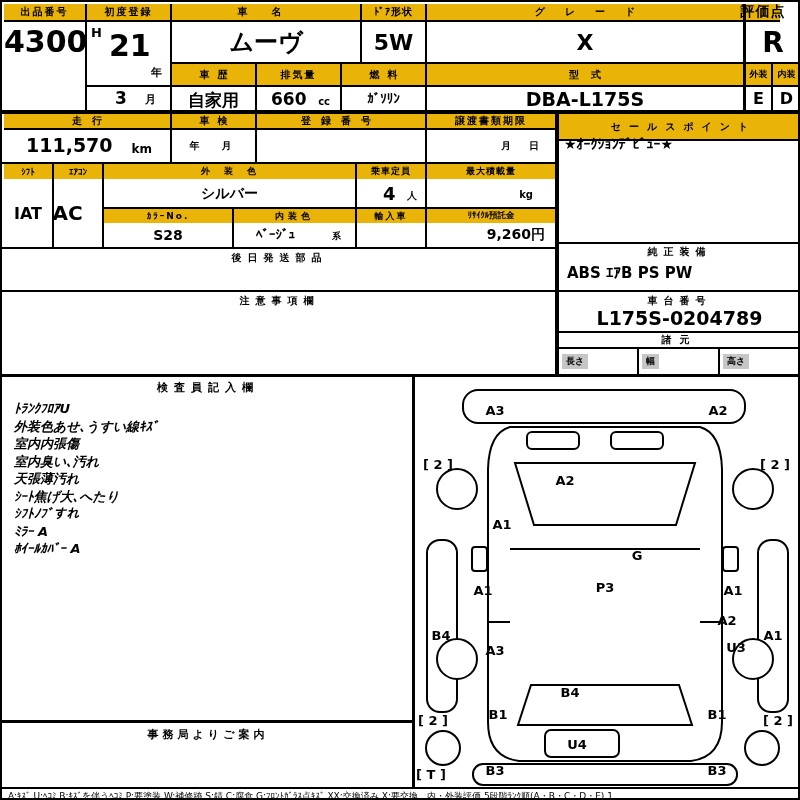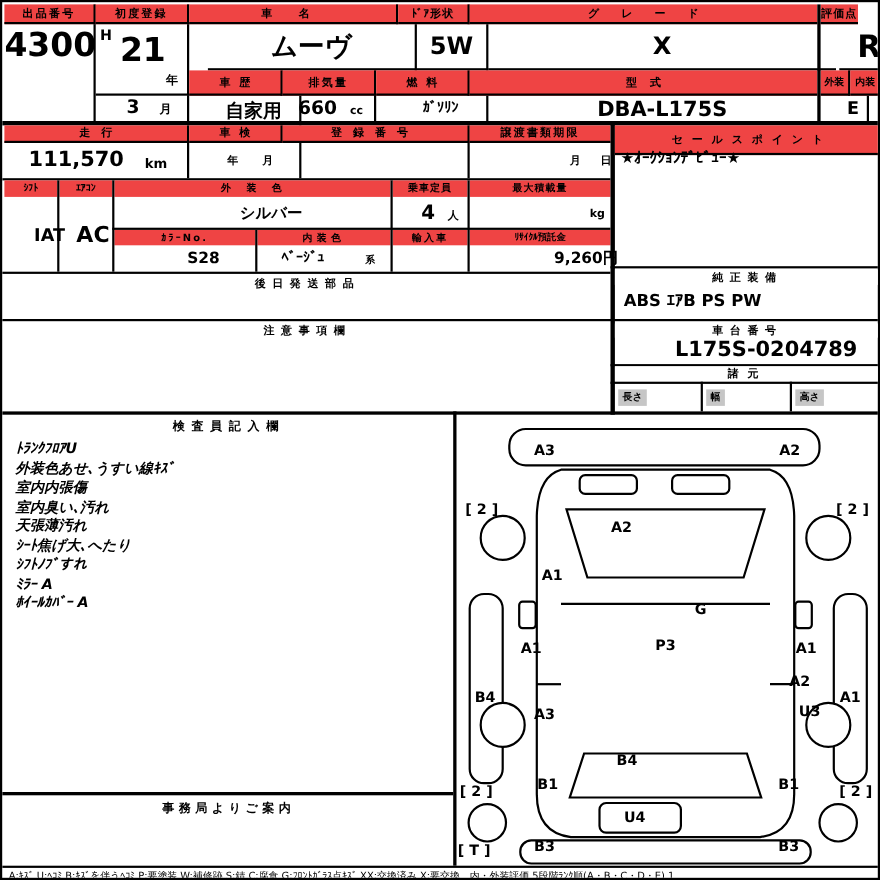--- a/index.html
+++ b/index.html
@@ -1,46 +1,46 @@
 <!DOCTYPE html>
 <html><head>
 <meta charset="utf-8">
 <style>
   * { margin:0; padding:0; box-sizing:border-box; }
   html,body { width:800px; height:800px; background:#fff; color:#000;
     font-family:"DejaVu Sans","Liberation Sans",sans-serif; }
   .sheet { position:absolute; left:0; top:0; width:800px; height:800px;
     border:2px solid #000; background:#fff; overflow:hidden; }
-  .hdr { position:absolute; background:#ef4444; display:flex; align-items:center;
+  .hdr { position:absolute; background:#eab308; display:flex; align-items:center;
     justify-content:center; font-weight:bold; font-size:10px; letter-spacing:2px; white-space:nowrap; }
   .whd { position:absolute; background:#fff; display:flex; align-items:center;
     justify-content:center; font-weight:bold; font-size:10px; white-space:nowrap; }
   .val { position:absolute; display:flex; align-items:center; justify-content:center;
-    font-weight:bold; white-space:nowrap;margin-left:17px; }
+    font-weight:bold; white-space:nowrap; }
   .cell { position:absolute; }
   .line { position:absolute; background:#000; }
   .b-r { border-right:2px solid #000; }
   .b-b { border-bottom:2px solid #000; }
   .note-line { font-size:13px; font-weight:bold; line-height:17.5px; white-space:nowrap;font-style:italic; }
   .dmg-code { position:absolute; transform:translate(-50%,-50%); font-weight:bold;
     font-size:13px; white-space:nowrap; }
   .chip { background:#c6c6c6; font-size:9px; font-weight:bold; padding:1px 4px; margin:3px 0 0 3px; }
   svg { display:block; }
 </style>
 </head>
 <body>
 
 <div class="sheet">
 
   <div class="hdr b-r b-b" style="left:2px;top:2px;width:83px;height:18px">出品番号</div>
   <div class="hdr b-r b-b" style="left:85px;top:2px;width:85px;height:18px">初度登録</div>
   <div class="hdr b-r b-b" style="left:170px;top:2px;width:190px;height:18px;letter-spacing:24px;padding-left:11px">車名</div>
   <div class="hdr b-r b-b" style="left:360px;top:2px;width:65px;height:18px;letter-spacing:1px">ﾄﾞｱ形状</div>
   <div class="hdr b-b" style="left:425px;top:2px;width:316px;height:18px;letter-spacing:20px;padding-left:20px">グレード</div>
-  <div class="hdr b-b" style="left:744px;top:2px;width:34px;height:18px;letter-spacing:1px;font-size:10px">評価点</div>
+  <div class="hdr b-b" style="left:744px;top:2px;width:34px;height:18px;letter-spacing:1px;font-size:14px">評価点</div>
 
   <div class="cell b-r" style="left:2px;top:20px;width:83px;height:88px">
     <div style="text-align:center;font-size:30px;font-weight:bold;margin-top:2px">4300</div>
   </div>
   <div class="cell b-r b-b" style="left:85px;top:20px;width:85px;height:65px">
     <span style="position:absolute;left:4px;top:3px;font-size:13px;font-weight:bold">H</span>
     <span style="position:absolute;left:22px;top:6px;font-size:30px;font-weight:bold">21</span>
     <span style="position:absolute;right:8px;bottom:5px;font-size:11px;font-weight:bold">年</span>
   </div>
   <div class="cell b-r" style="left:85px;top:85px;width:85px;height:23px">

